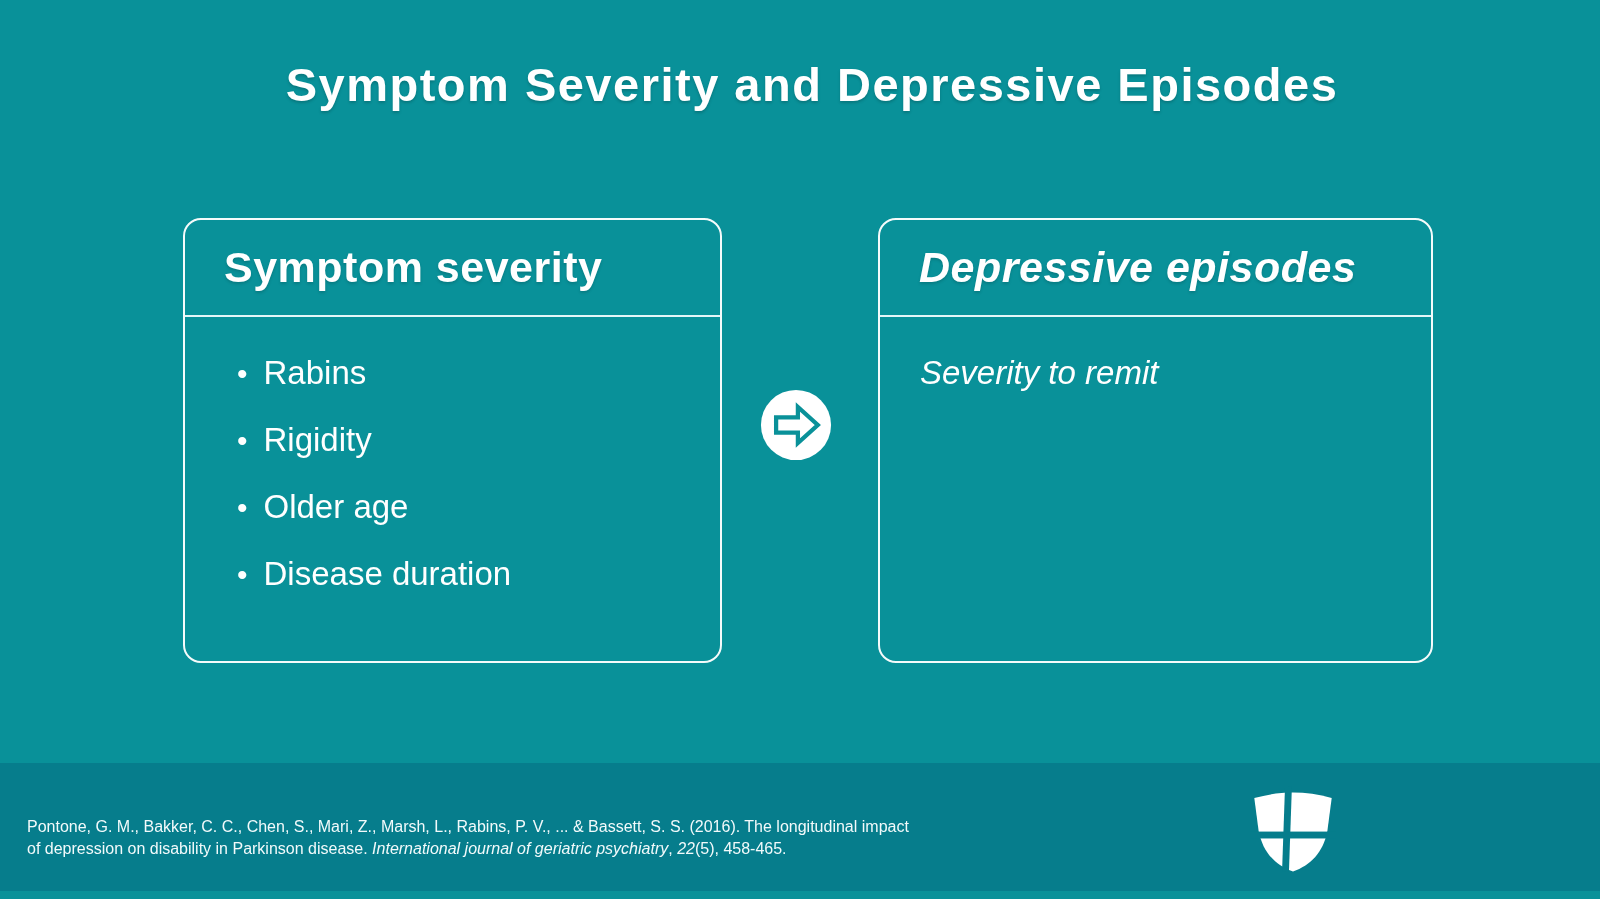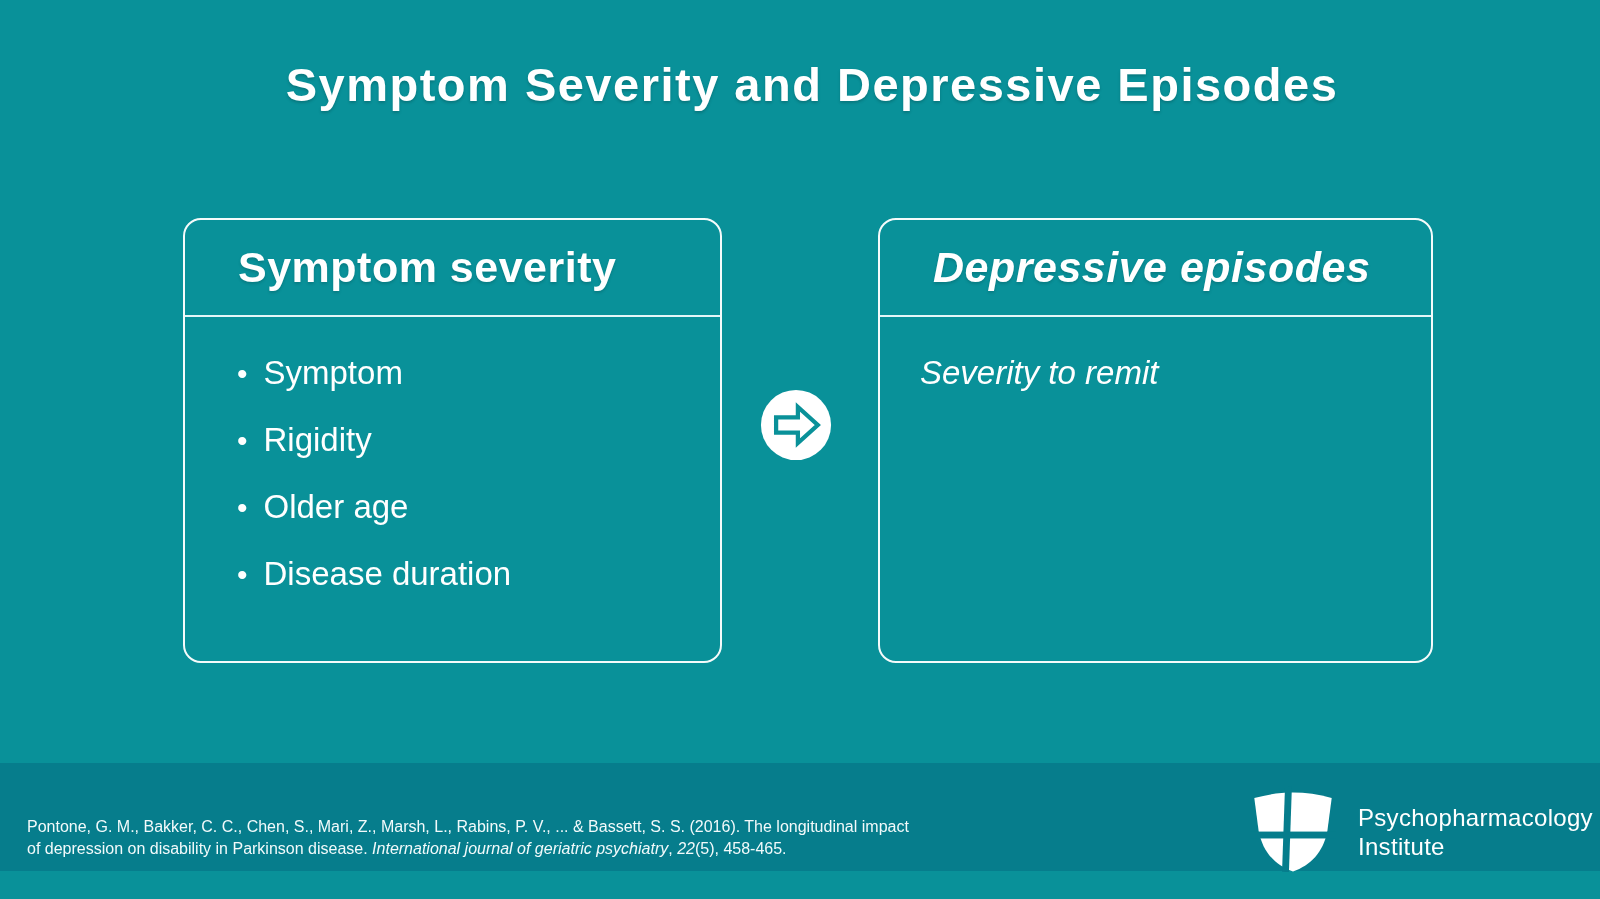--- a/index.html
+++ b/index.html
@@ -33,21 +33,21 @@
     position:absolute;top:218px;height:445px;
     border:2px solid rgba(255,255,255,0.96);
     border-radius:18px;
     box-sizing:border-box;
   }
   .box-left{left:183px;width:539px;}
   .box-right{left:878px;width:555px;font-style:italic;}
   .box-header{
     height:95px;
     display:flex;align-items:center;
-    padding-left:53px;
+    padding-left:39px;
     border-bottom:2px solid rgba(236,250,252,0.96);
     font-size:43px;font-weight:700;
     letter-spacing:0.5px;
     text-shadow:0 2px 3px rgba(0,0,0,0.15);
     white-space:nowrap;
   }
   .box-body{
     padding:39px 30px 0 52px;
     font-size:33px;font-weight:400;
   }
@@ -67,21 +67,21 @@
   .arrow-badge{
     position:absolute;left:760px;top:389px;width:72px;height:72px;
   }
   .arrow-glyph{
     fill:#ffffff;
     stroke:var(--background);
     stroke-width:4.5;
     stroke-linejoin:miter;
   }
   .slide-footer{
-    position:absolute;left:0;top:763px;width:1600px;height:108px;
+    position:absolute;left:0;top:763px;width:1600px;height:128px;
     background:var(--footer-background);
   }
   .citation{
     position:absolute;left:27px;top:53px;
     font-size:16px;line-height:21.5px;
     color:#f2fafb;
     width:900px;
   }
   .citation .ital{font-style:italic;}
   .logo{
@@ -104,21 +104,21 @@
 <div class="slide">
 
   <div class="slide-title">Symptom Severity and Depressive Episodes</div>
 
   <div class="box box-left">
     <div class="box-header">Symptom severity</div>
     <div class="box-body">
       <ul class="bullet-list">
         <li>
           <span class="bullet-dot">•</span>
-          <span>Symptom</span>
+          <span>Rabins</span>
         </li>
         <li>
           <span class="bullet-dot">•</span>
           <span>Rigidity</span>
         </li>
         <li>
           <span class="bullet-dot">•</span>
           <span>Older age</span>
         </li>
         <li>
@@ -148,21 +148,17 @@
       <span>Pontone, G. M., Bakker, C. C., Chen, S., Mari, Z., Marsh, L., Rabins, P. V., ... &amp; Bassett, S. S. (2016). The longitudinal impact</span><br>
       <span>of depression on disability in Parkinson disease. </span><span class="ital">International journal of geriatric psychiatry</span><span>, </span><span class="ital">22</span><span>(5), 458-465.</span>
     </div>
 
     <div class="logo">
       <svg class="shield" viewBox="0 0 100 100" aria-hidden="true">
         <path class="shield-body" d="M5 14 C 36 5.5, 64 5.5, 95 14 L 90 52 C 85 78, 70 92, 50 99.5 C 30 92, 15 78, 10 52 Z"></path>
         <rect class="shield-cross" x="39" y="0" width="8" height="100" transform="rotate(2 43 50)"></rect>
         <rect class="shield-cross" x="0" y="53" width="100" height="8"></rect>
       </svg>
-      <div class="logo-text">
-        <div>Psychopharmacology</div>
-        <div>Institute</div>
-      </div>
     </div>
 
   </div>
 
 </div>
 
 </body></html>

